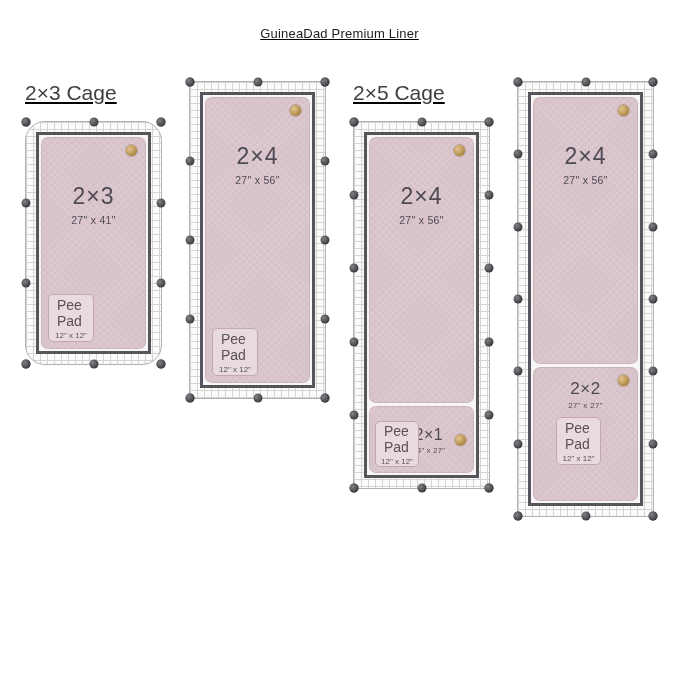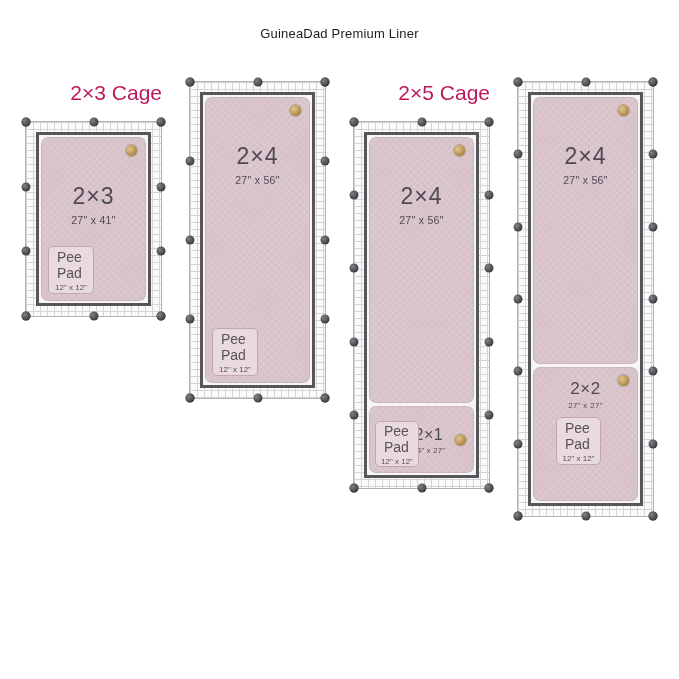--- a/index.html
+++ b/index.html
@@ -5,20 +5,21 @@
   * { box-sizing: border-box; }
   html, body { margin: 0; padding: 0; background: #fff; }
   .page {
     position: relative;
     width: 679px; height: 679px;
     margin: 0 auto;
     overflow: hidden;
     background: #fff;
     font-family: "Liberation Sans", sans-serif;
     padding-top: 26px;
+    text-decoration: underline;
   }
   .brand-line {
     text-align: center;
     font-size: 13px;
     letter-spacing: .2px;
     color: var(--text-dark, #1d1d1f);
   }
   .title {
     text-align: center;
     font-size: 33px;
@@ -29,36 +30,36 @@
   }
   .cages-row {
     margin-top: 40px;
     display: flex;
     justify-content: center;
     align-items: flex-start;
     gap: 27px;
   }
   .cage-col { width: 137px; }
   .cage-title {
-    text-align: right;
+    text-align: left;
     font-size: 21px;
-    color: #be185d;
+    color: #404040;
     margin: 0 0 16px;
     white-space: nowrap;
   }
   .cage {
     position: relative;
     width: 137px;
     border: 1px solid #b2b0b0;
     background-color: #fcfbfb;
     background-image:
       repeating-linear-gradient(to right,  var(--mesh-line, #d6d3d3) 0 1px, transparent 1px 7px),
       repeating-linear-gradient(to bottom, var(--mesh-line, #d6d3d3) 0 1px, transparent 1px 7px);
   }
-  .r3 { height: 196px; }
+  .r3 { height: 244px; border-radius: 20px; }
   .r4 { height: 318px; }
   .r5 { height: 368px; }
   .r6 { height: 436px; }
   .frame {
     position: absolute; inset: 10px;
     border: 3px solid var(--frame-dark, #55555b);
     background: #f7f5f5;
     display: flex; flex-direction: column;
     gap: 3px; padding: 2px;
   }

